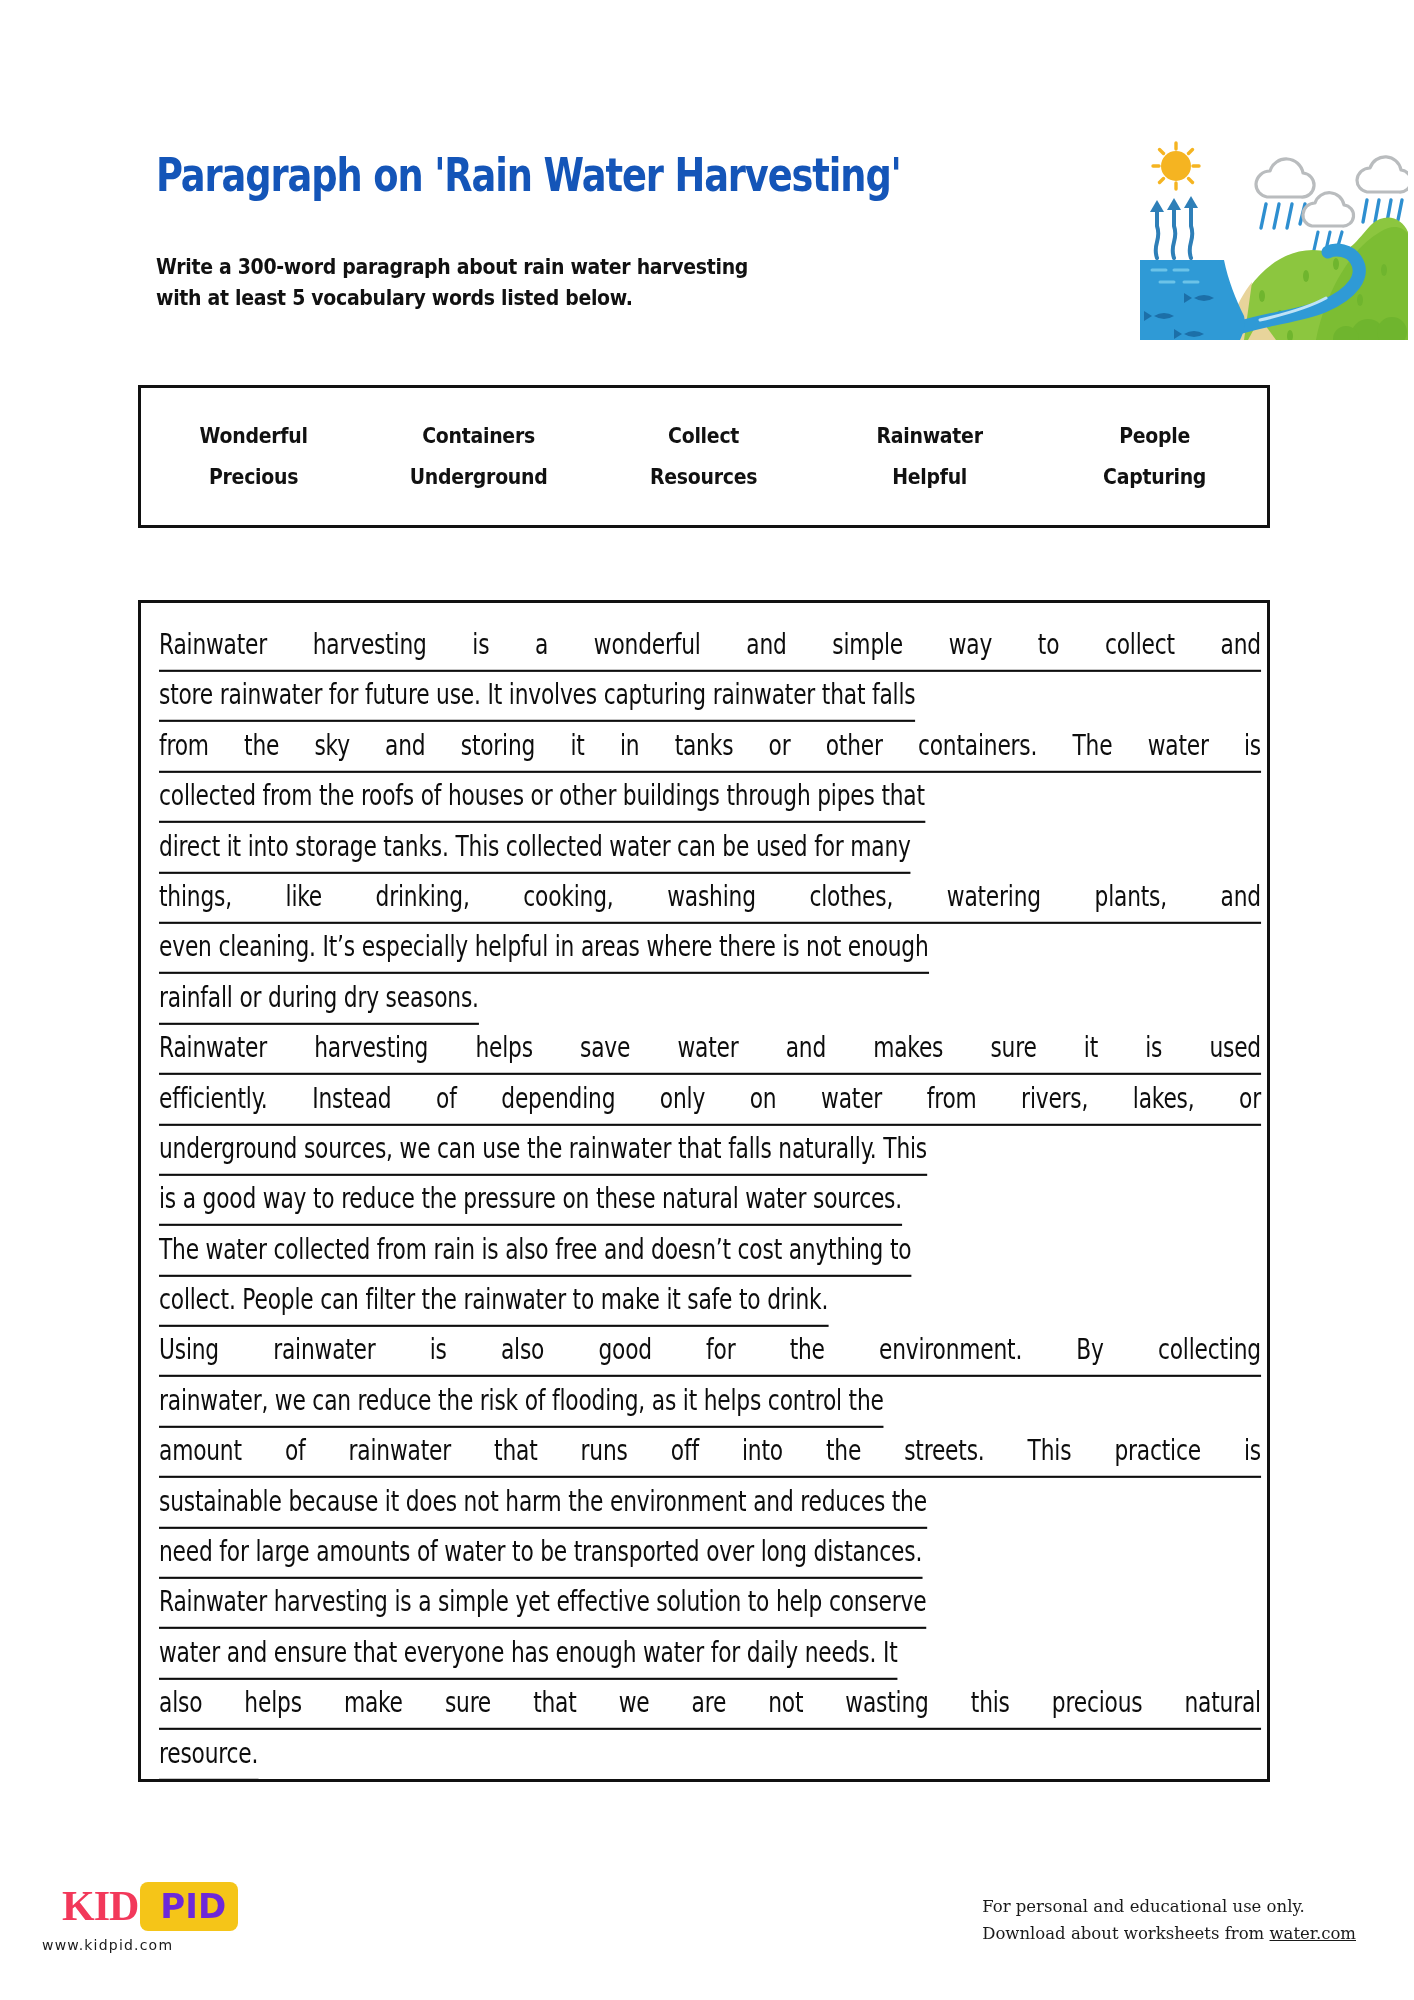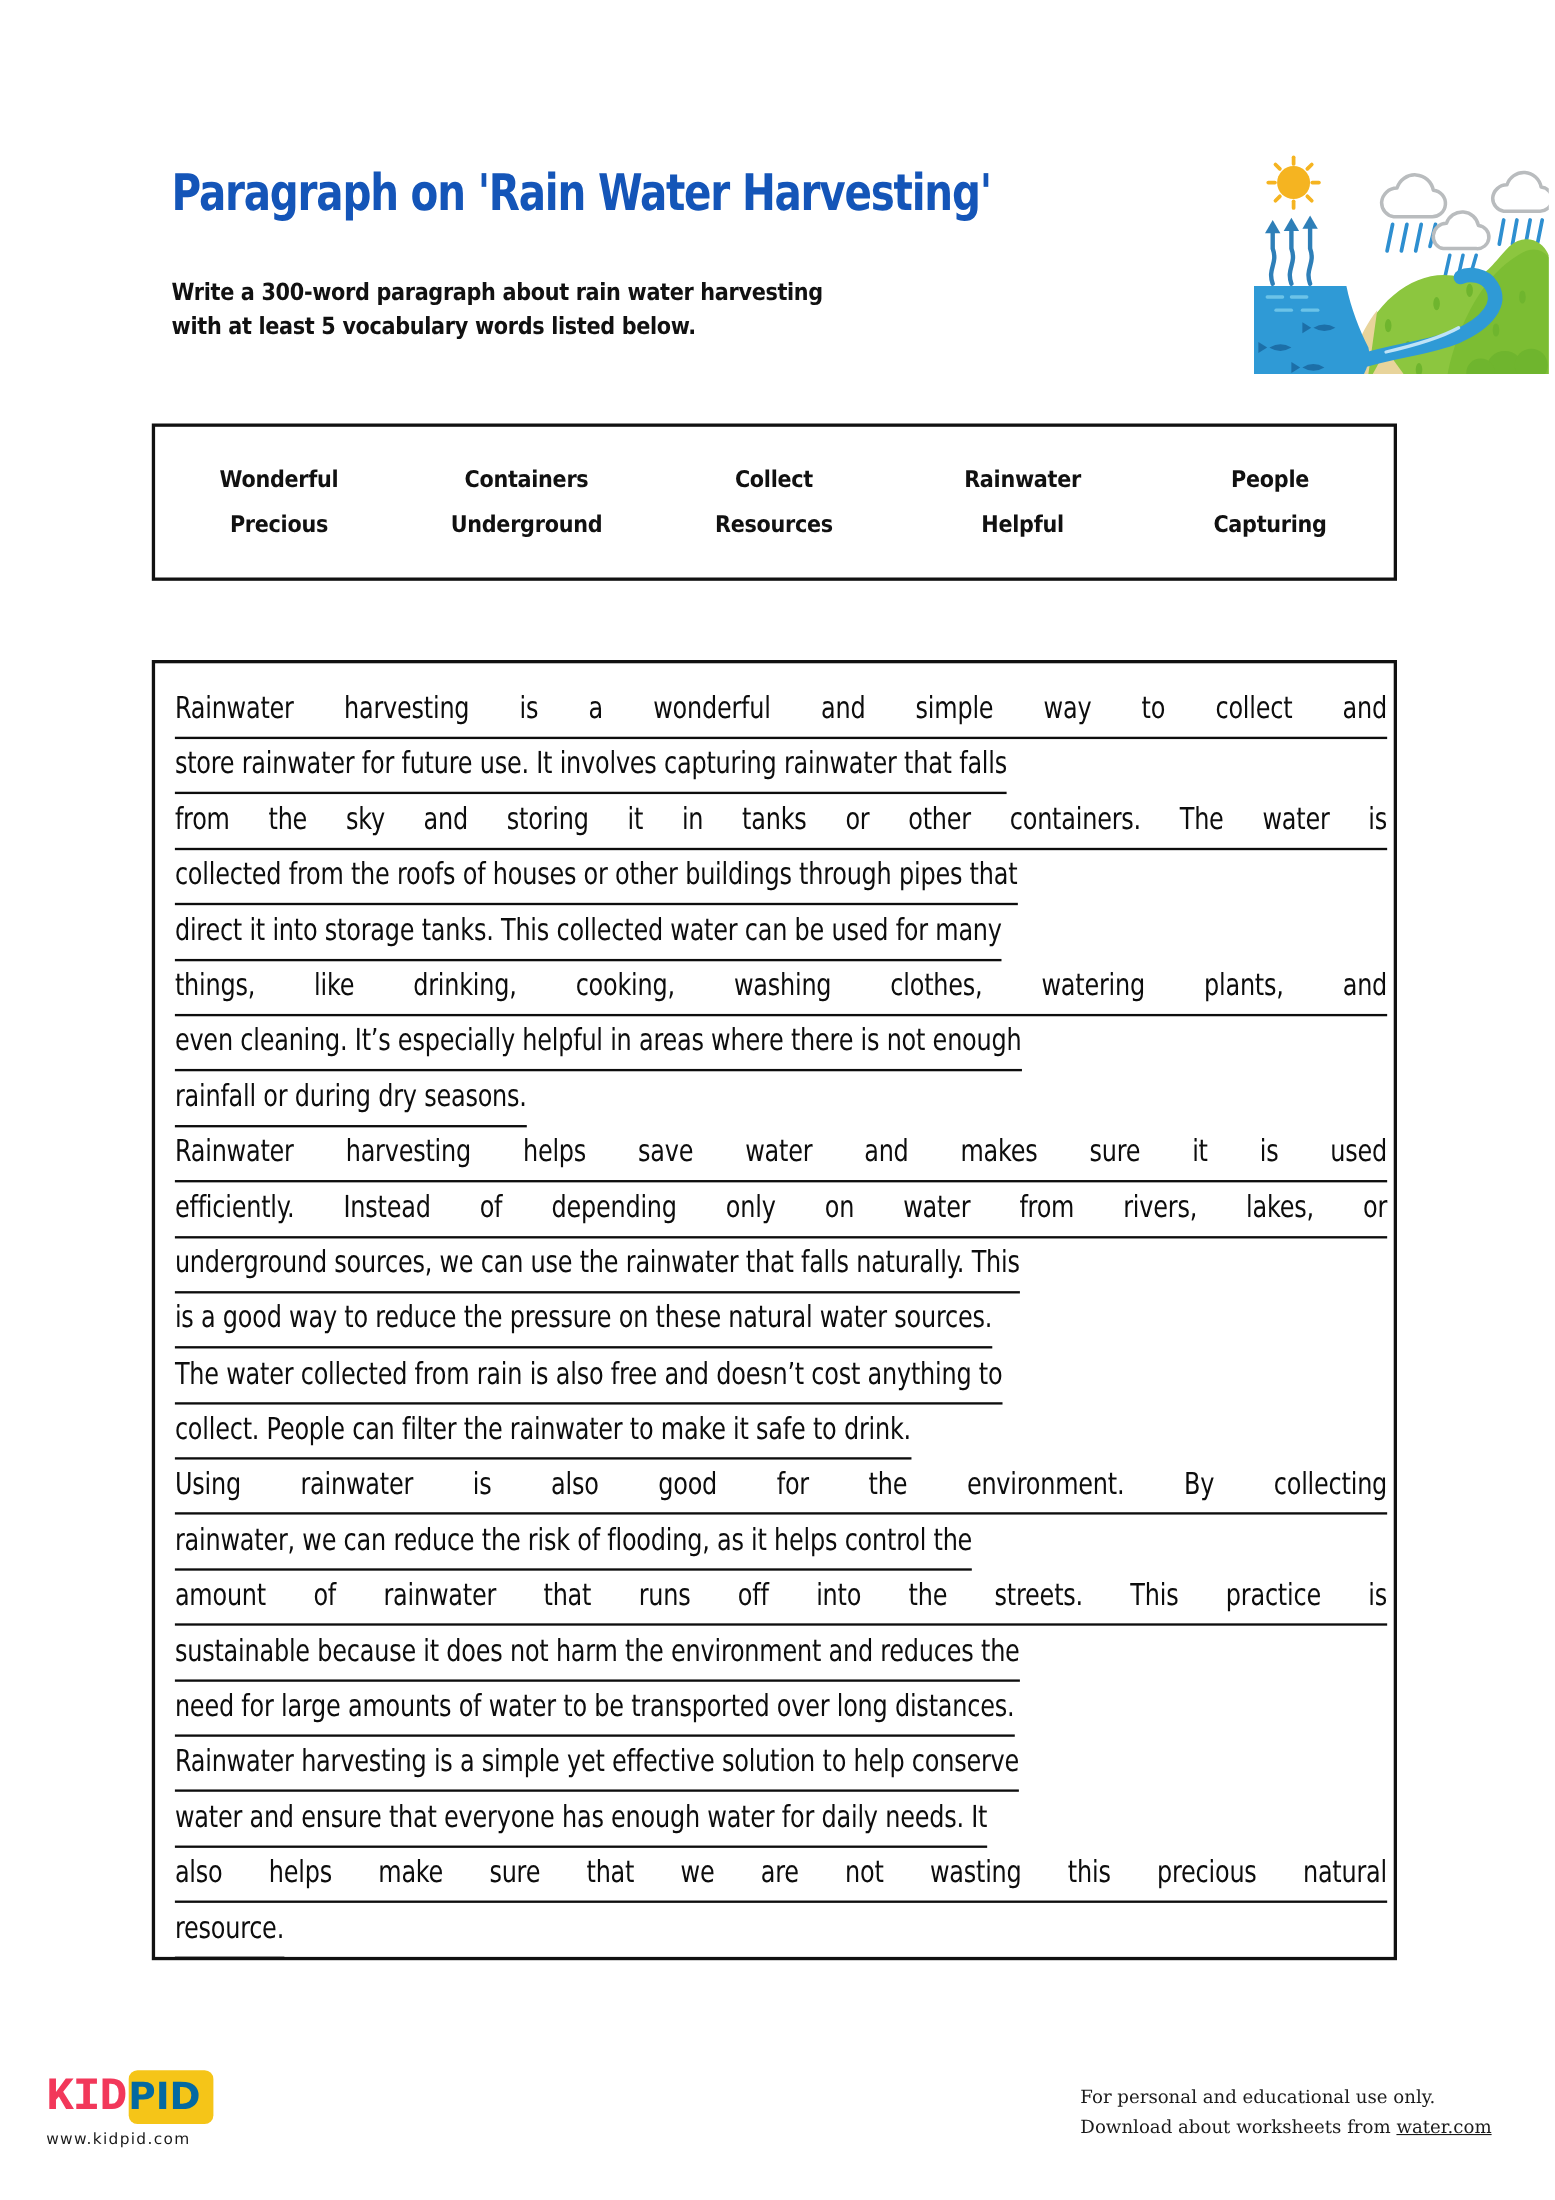--- a/index.html
+++ b/index.html
@@ -148,36 +148,37 @@
     top: 22px;
     width: 220px;
     height: 76px;
   }
   .logo-word {
     display: flex;
     align-items: center;
     height: 48px;
   }
   .logo-kid {
-    font-family: Liberation Mono, monospace;
+    font-family: Liberation Serif, serif;
     font-size: 42px;
     font-weight: bold;
     color: #f2385a;
     letter-spacing: -1px;
     line-height: 1;
+    margin-left: 20px;
   }
   .logo-pid {
     background: #f5c518;
-    color: #0369a1;
+    color: #6d28d9;
     font-family: "DejaVu Sans", sans-serif;
     font-size: 34px;
     font-weight: bold;
     letter-spacing: 0px;
     line-height: 1;
-    padding: 7px 12px 8px 0;
+    padding: 7px 12px 8px 20px;
     border-radius: 8px;
     margin-left: 2px;
   }
   .logo-url {
     margin-top: 7px;
     font-family: "DejaVu Sans", sans-serif;
     font-size: 14px;
     color: #1a1a1a;
     letter-spacing: 1.2px;
   }

